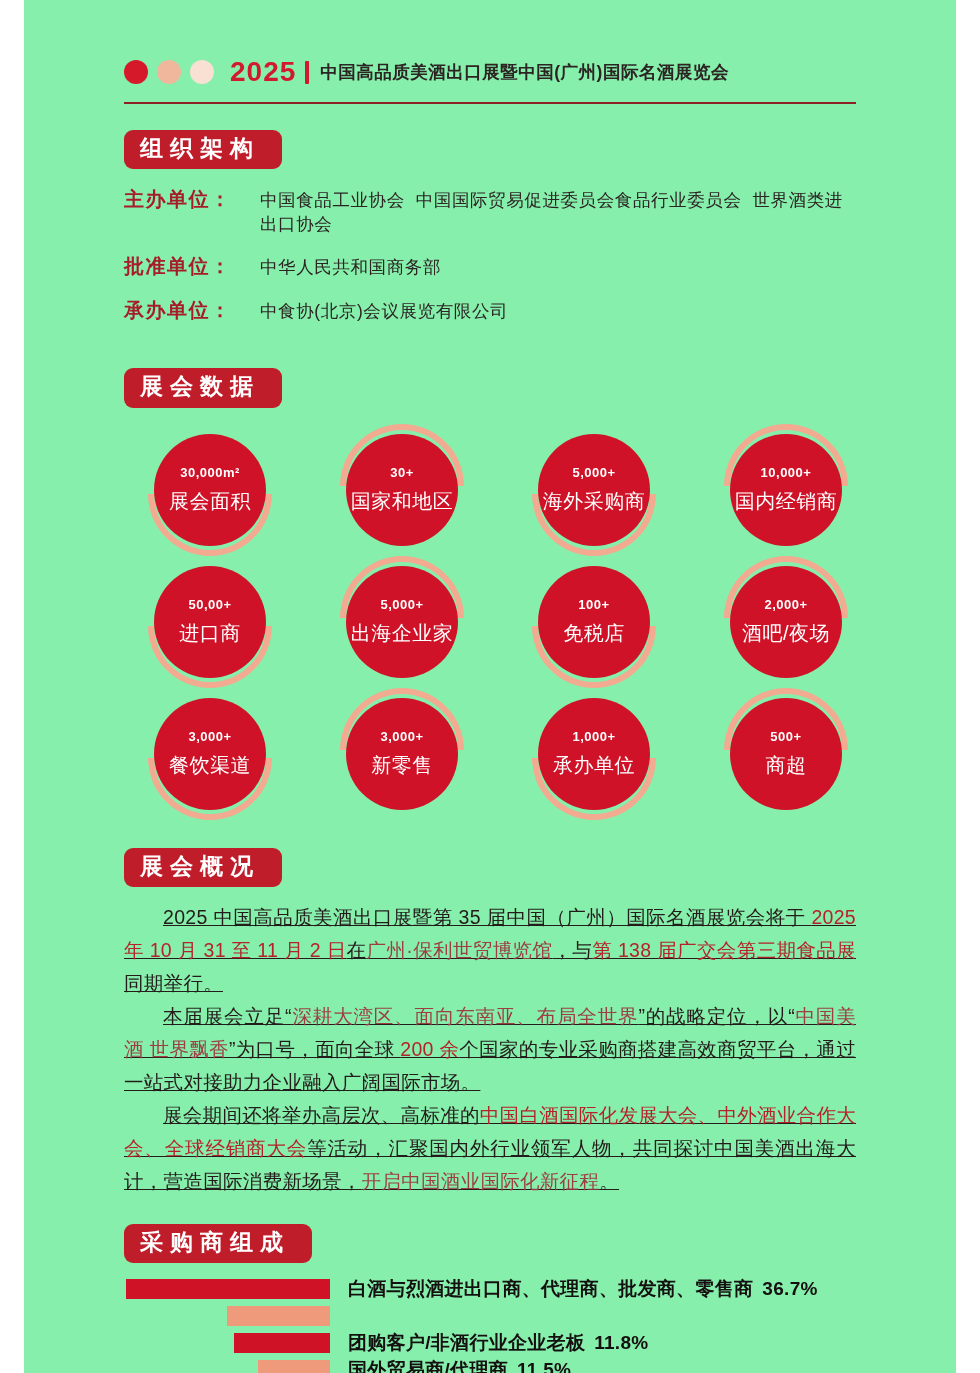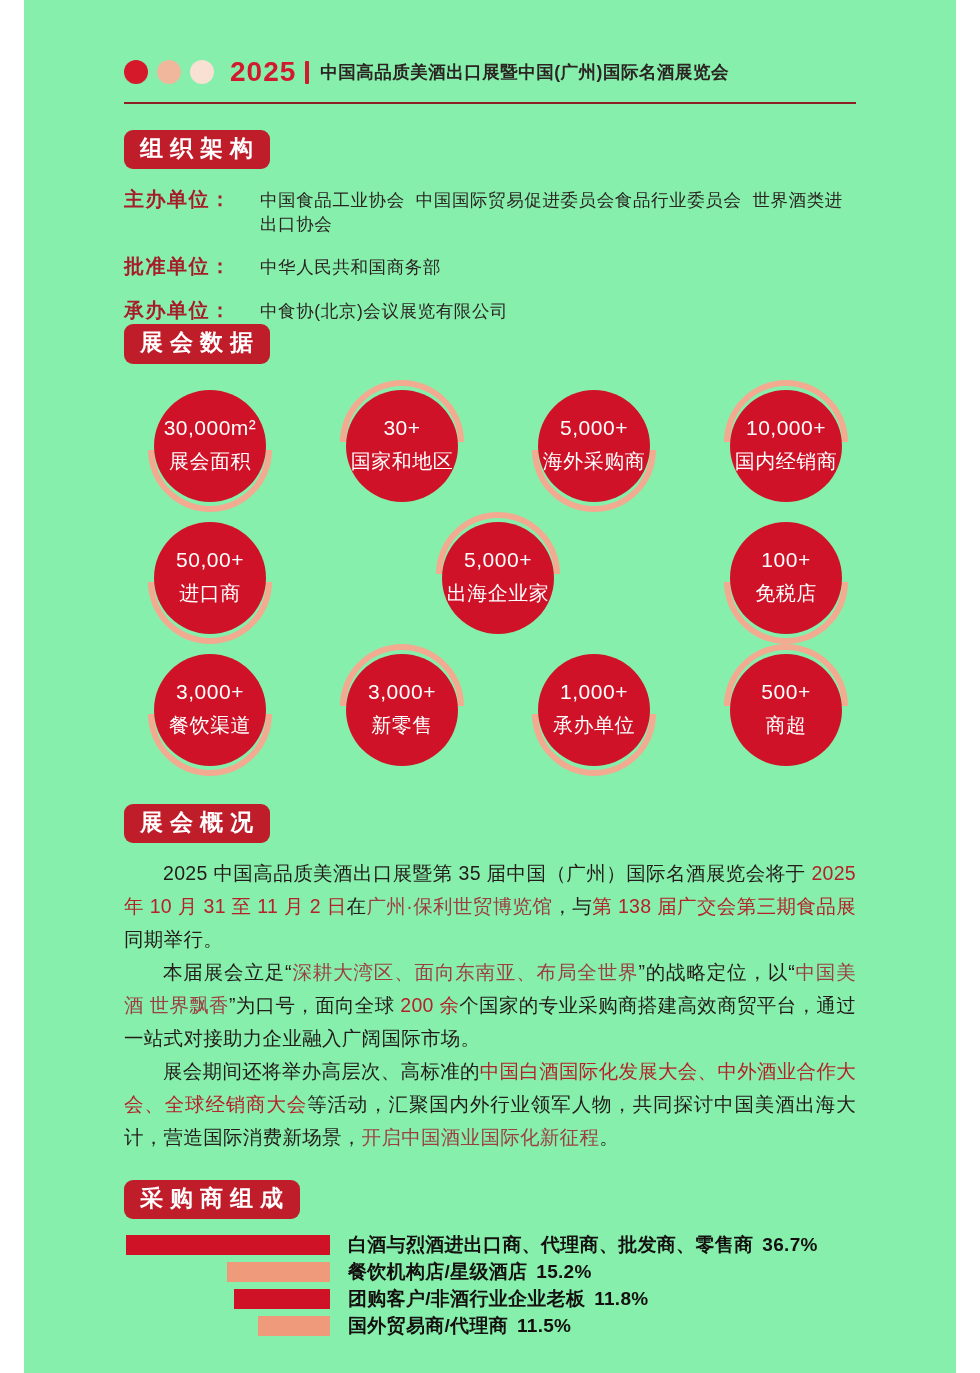--- a/index.html
+++ b/index.html
@@ -18,24 +18,24 @@
   .dot { width:24px; height:24px; border-radius:50%; }
   .year { font-size:28px; font-weight:bold; color:#d11a2d; margin-right:9px; letter-spacing:1px; }
   .vbar { width:4px; height:23px; background:#d11a2d; margin-right:11px; border-radius:1px; }
   .h-title { font-size:17.5px; font-weight:bold; color:#2b2422; letter-spacing:0.5px; }
 
   
   .section { margin:0 100px; }
   .badge {
     display:inline-block; background:#c01d2b; color:#ffffff;
     font-size:23px; font-weight:bold; letter-spacing:7px;
-    padding:6px 10px 8px 16px; border-radius:9px; line-height:1.1;
+    padding:6px 22px 8px 16px; border-radius:9px; line-height:1.1;
   }
   .sec-org   { margin-top:26px; }
-  .sec-stats { }
+  .sec-stats { margin-top:44px; }
   .sec-over  { margin-top:38px; }
   .sec-buy   { margin-top:26px; }
 
   
   .org-rows { margin-top:10px; }
   .org-row { display:flex; align-items:baseline; margin-top:17px; }
   .org-label { color:#a61d28; font-weight:bold; font-size:20px; letter-spacing:1.5px; width:136px; flex:0 0 136px; }
   .org-value { font-size:17.5px; color:#2b2422; letter-spacing:0.6px; white-space:pre-wrap; }
 
   
@@ -46,25 +46,25 @@
     position:absolute; inset:-6px; border-radius:50%;
     border:6px solid transparent; pointer-events:none;
   }
   .arc-bottom { border-bottom-color:#f2ab90; border-left-color:#f2ab90; transform:translateY(4px) rotate(-45deg); }
   .arc-top    { border-top-color:#f2ab90; border-right-color:#f2ab90; transform:translateY(-4px) rotate(-45deg); }
   .stat-circle {
     position:absolute; inset:0; border-radius:50%; background:#cf1227;
     display:flex; flex-direction:column; align-items:center; justify-content:center;
     color:#ffffff; text-align:center;
   }
-  .stat-number { font-size:21px; font-weight:normal; letter-spacing:0.5px; }
+  .stat-number { font-size:13px; font-weight:bold; letter-spacing:0.5px; }
   .stat-label { font-size:20px; margin-top:8px; letter-spacing:0.5px; }
 
   
-  .overview-text { margin-top:14px; }
+  .overview-text { margin-top:14px;text-decoration:underline; }
   .para {
     margin:0; font-size:19.5px; line-height:33px; text-indent:2em;
     text-align:justify; color:#231c1a; letter-spacing:0.3px;
   }
   .seg-black  { color:#231c1a; }
   .seg-red    { color:#b4232a; }
   .seg-maroon { color:#9c3f45; }
 
   
   .chart { margin-top:12px; }
@@ -167,20 +167,27 @@
   </div>
 
   <div class="stat-cell">
     <div class="stat-arc arc-bottom"></div>
     <div class="stat-circle">
       <div class="stat-number">100+</div>
       <div class="stat-label">免税店</div>
     </div>
   </div>
 
+  <div class="stat-cell">
+    <div class="stat-arc arc-top"></div>
+    <div class="stat-circle">
+      <div class="stat-number">2,000+</div>
+      <div class="stat-label">酒吧/夜场</div>
+    </div>
+  </div>
 </div>
       <div class="stats-row">
   <div class="stat-cell">
     <div class="stat-arc arc-bottom"></div>
     <div class="stat-circle">
       <div class="stat-number">3,000+</div>
       <div class="stat-label">餐饮渠道</div>
     </div>
   </div>
 
@@ -228,23 +235,20 @@
     </div>
     <div class="chart-text">
       <span>白酒与烈酒进出口商、代理商、批发商、零售商</span><span class="chart-pct">36.7%</span>
     </div>
   </div>
 
   <div class="chart-row">
     <div class="bar-track">
       <div class="bar bar-salmon" style="width: 103px;"></div>
     </div>
-    <div class="chart-text">
-      <span>餐饮机构店/星级酒店</span><span class="chart-pct">15.2%</span>
-    </div>
   </div>
 
   <div class="chart-row">
     <div class="bar-track">
       <div class="bar bar-red" style="width: 96px;"></div>
     </div>
     <div class="chart-text">
       <span>团购客户/非酒行业企业老板</span><span class="chart-pct">11.8%</span>
     </div>
   </div>

